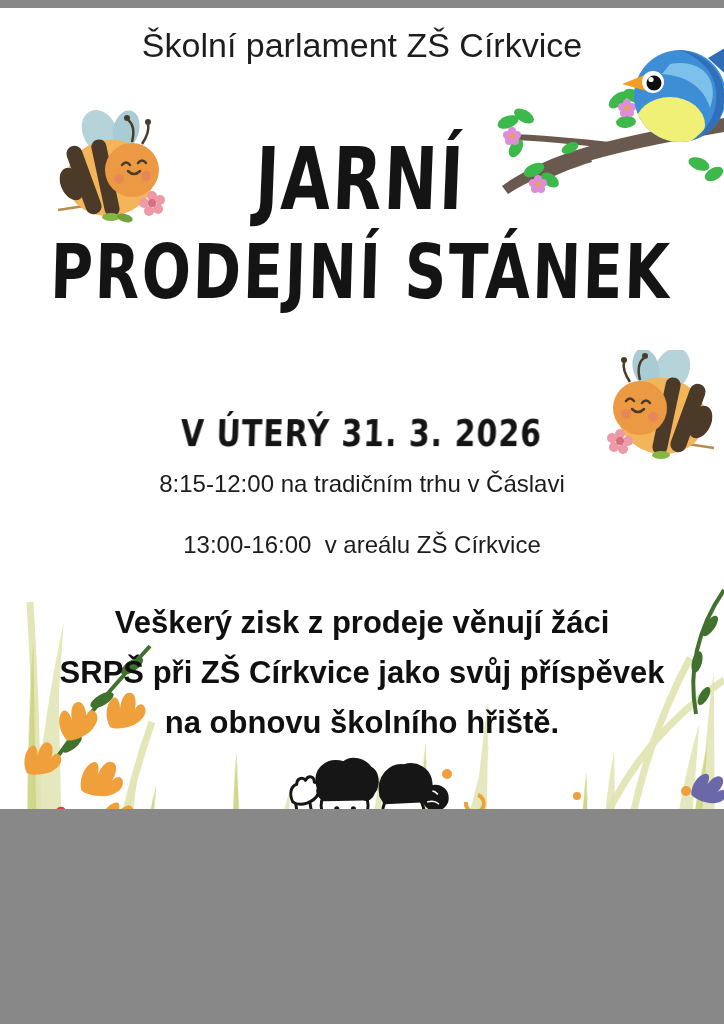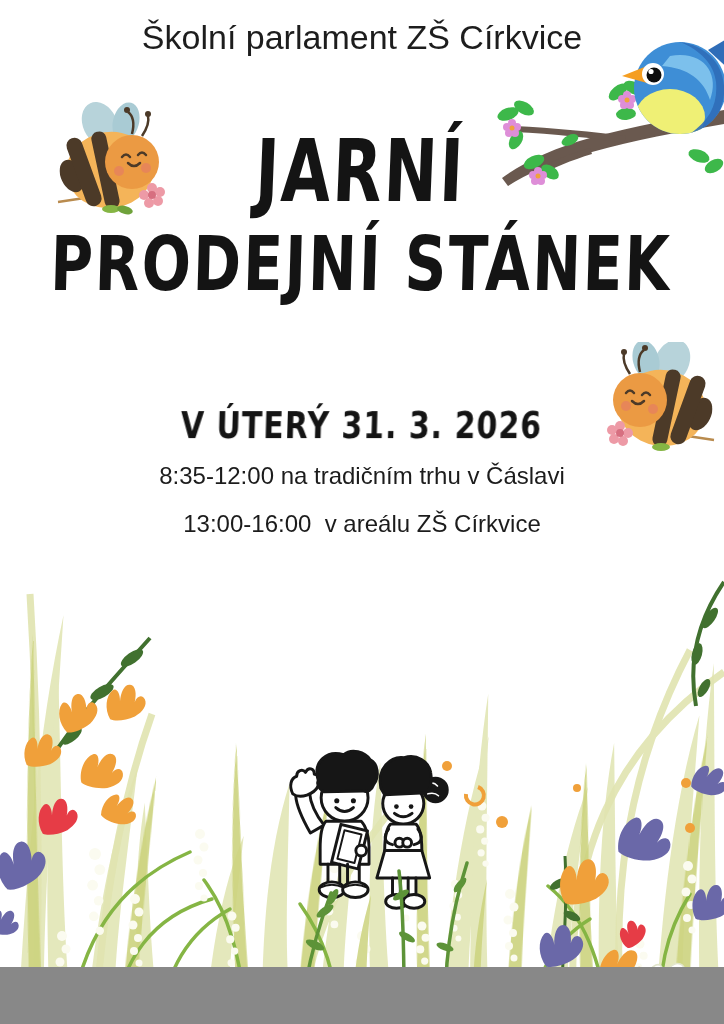--- a/index.html
+++ b/index.html
@@ -1,27 +1,27 @@
 <!DOCTYPE html>
 <html style="--text-black: #141414; --bee-body: #f4b459; --bee-head: #eb9a43; --bee-stripe: #4c3a28; --bee-wing: #b7d3da; --bird-blue: #3e8ed6; --bird-blue-dark: #2f6db8; --bird-belly: #eff075; --bird-beak: #f59e22; --branch-brown: #6a594f; --leaf-green: #3db84a; --blossom-pink: #de8ed8; --flower-orange: #f0a03a; --flower-purple: #6a68a8; --flower-red: #e63c46; --flower-pink: #ed9aa6; --grass-green: #85b544; --grass-dark: #41712f; --grass-olive: #ccd37e; --grass-pale: #e0e4b0;"><head>
 <meta charset="utf-8">
 <style>
   html,body{margin:0;padding:0;background:#888;}
-  .poster{position:relative;width:724px;height:967px;margin:0 auto;background:#ffffff;
+  .poster{position:relative;width:724px;height:801px;margin:8px auto;background:#ffffff;
     overflow:hidden;font-family:"Liberation Sans","DejaVu Sans",sans-serif;color:#1a1a1a;}
   .abs{position:absolute;}
   .txt{left:0;width:724px;text-align:center;z-index:4;}
   .header{top:14px;font-size:34px;line-height:47px;font-weight:400;color:#1d1d1d;}
   .big{font-family:"DejaVu Sans",sans-serif;font-weight:bold;color:#141414;line-height:1;}
   .title1{top:128px;font-size:64px;letter-spacing:2px;transform:scaleY(1.35) skewX(-3deg);transform-origin:50% 0;}
   .title2{top:226px;font-size:58px;letter-spacing:2px;transform:scaleY(1.3) skewX(-2deg);transform-origin:50% 0;}
   .subtitle{top:301px;font-size:22px;color:#222;}
   .date{top:408px;font-size:30px;letter-spacing:1px;transform:scaleY(1.22) skewX(-2deg);transform-origin:50% 0;}
   .time1{top:462px;font-size:24px;color:#1c1c1c;}
-  .time2{top:510px;font-size:24px;color:#1c1c1c;}
+  .time2{top:523px;font-size:24px;color:#1c1c1c;}
   .keep-space{white-space:pre-wrap;}
   .note{top:590px;font-size:31px;line-height:50px;font-weight:bold;color:#101010;}
   .z1{z-index:1;} .z2{z-index:2;} .z3{z-index:3;}
 </style>
 </head>
 <body>
 
 <div class="poster">
 
   <svg class="abs z1" style="left:0;top:554px;" width="724" height="470" viewBox="0 0 724 470">
@@ -350,17 +350,22 @@
   <div class="abs txt header">
     <div>Školní parlament ZŠ Církvice</div>
   </div>
 
   <div class="abs txt big title1">JARNÍ</div>
   <div class="abs txt big title2">PRODEJNÍ STÁNEK</div>
 
 
   <div class="abs txt big date">V ÚTERÝ 31. 3. 2026</div>
 
-  <div class="abs txt time1 keep-space">8:35-12:00 na tradičním trhu v Čáslavi</div>
+  <div class="abs txt time1 keep-space">8:15-12:00 na tradičním trhu v Čáslavi</div>
   <div class="abs txt time2 keep-space">13:00-16:00  v areálu ZŠ Církvice</div>
 
+  <div class="abs txt note">
+    <div>Veškerý zisk z prodeje věnují žáci</div>
+    <div>SRPŠ při ZŠ Církvice jako svůj příspěvek</div>
+    <div>na obnovu školního hřiště.</div>
+  </div>
 
 </div>
 
 </body></html>

